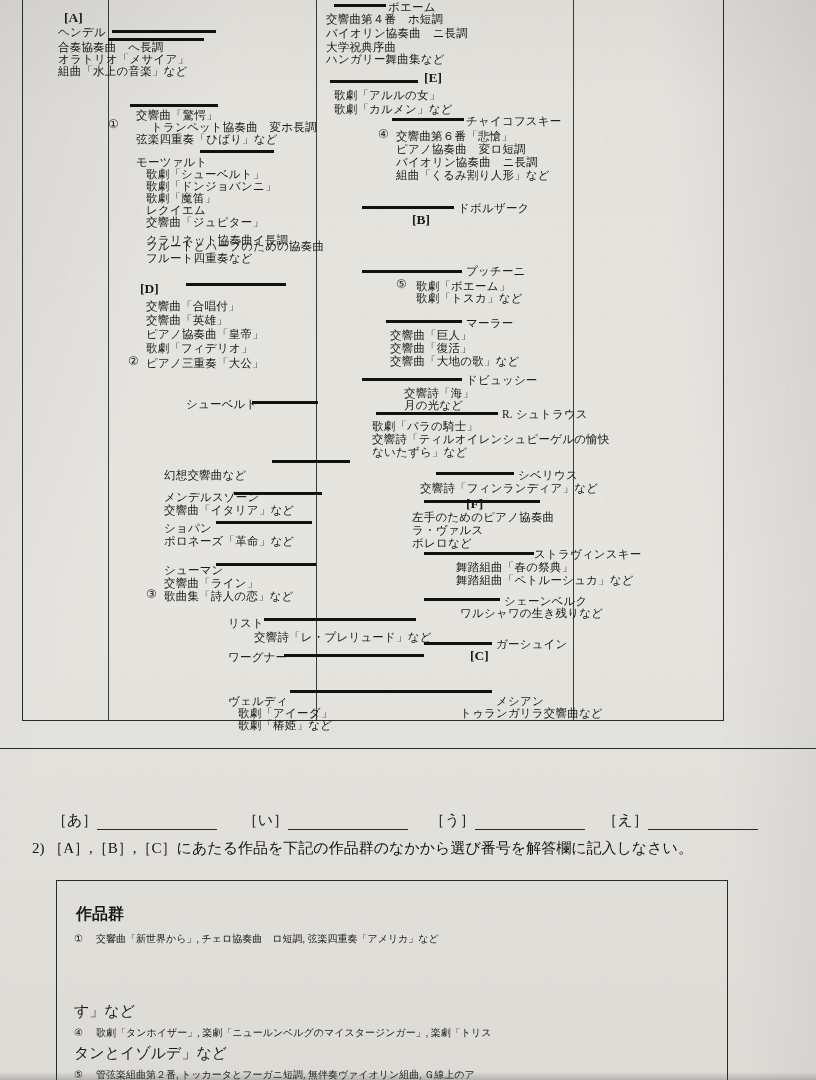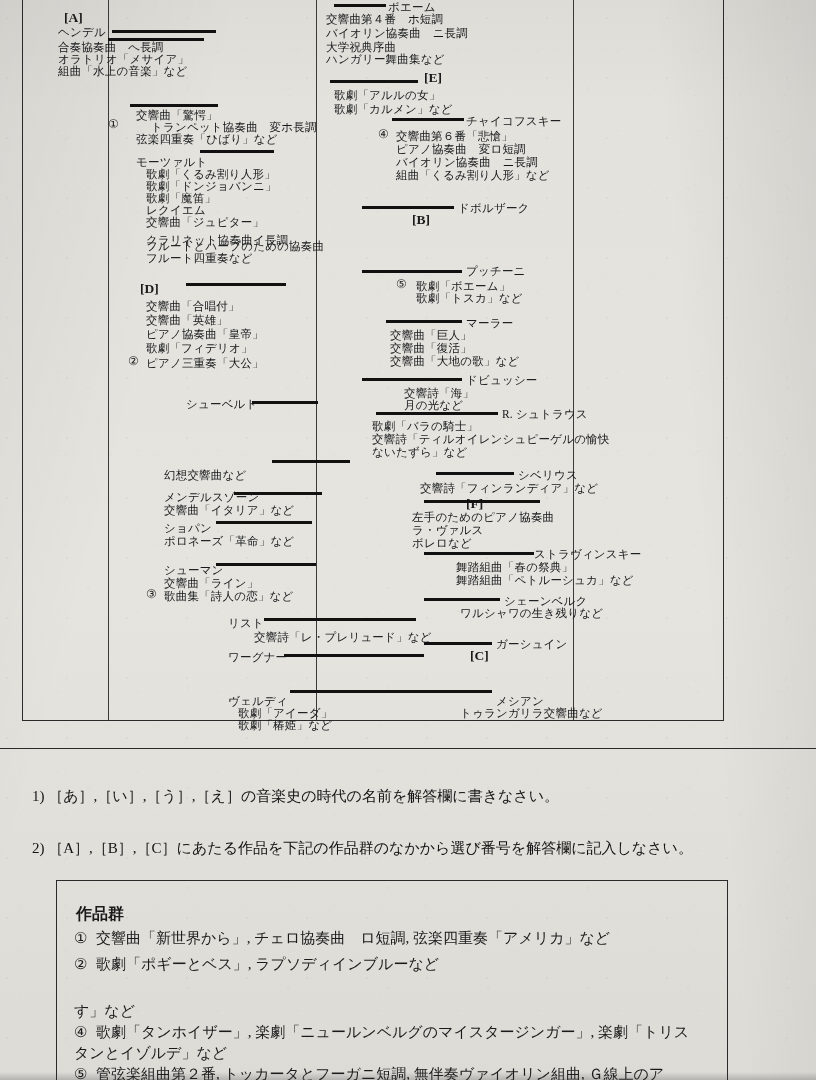--- a/index.html
+++ b/index.html
@@ -125,21 +125,21 @@
     position: absolute;
     left: 76px; top: 904px;
     font-family: "Liberation Serif", serif;
     font-size: 16px;
     font-weight: 700;
   }
   .work-item {
     position: absolute;
     left: 74px;
     font-family: "Liberation Serif", serif;
-    font-size: 15px;
+    font-size: 10px;
     line-height: 21px;
     white-space: nowrap;
   }
   .work-item .cnum {
     display: inline-block;
     width: 22px;
   }
   .work-cont {
     position: absolute;
     left: 74px;
@@ -177,21 +177,21 @@
     <div class="lbl" style="left:58px; top:64px;">組曲「水上の音楽」など</div>
 
     <div class="num" style="left:108px; top:117px;">①</div>
     <div class="bar" style="left:130px; top:104px; width:88px;"></div>
     <div class="lbl" style="left:136px; top:108px;">交響曲「驚愕」</div>
     <div class="lbl" style="left:151px; top:120px;">トランペット協奏曲　変ホ長調</div>
     <div class="lbl" style="left:136px; top:132px;">弦楽四重奏「ひばり」など</div>
 
     <div class="lbl" style="left:136px; top:155px;">モーツァルト</div>
     <div class="bar" style="left:200px; top:150px; width:74px;"></div>
-    <div class="lbl" style="left:146px; top:167px;">歌劇「くるみ割り人形」</div>
+    <div class="lbl" style="left:146px; top:167px;">歌劇「シューベルト」</div>
     <div class="lbl" style="left:146px; top:179px;">歌劇「ドンジョバンニ」</div>
     <div class="lbl" style="left:146px; top:191px;">歌劇「魔笛」</div>
     <div class="lbl" style="left:146px; top:203px;">レクイエム</div>
     <div class="lbl" style="left:146px; top:215px;">交響曲「ジュピター」</div>
     <div class="lbl" style="left:146px; top:233px;">クラリネット協奏曲イ長調</div>
     <div class="lbl" style="left:146px; top:239px;">フルートとハープのための協奏曲</div>
     <div class="lbl" style="left:146px; top:251px;">フルート四重奏など</div>
 
     <div class="era" style="left:140px; top:281px;">[D]</div>
     <div class="bar" style="left:186px; top:283px; width:100px;"></div>
@@ -304,42 +304,44 @@
     <div class="bar" style="left:424px; top:642px; width:68px;"></div>
     <div class="era" style="left:470px; top:648px;">[C]</div>
 
     <div class="lbl" style="left:496px; top:694px;">メシアン</div>
     <div class="bar" style="left:424px; top:690px; width:68px;"></div>
     <div class="lbl" style="left:460px; top:706px;">トゥランガリラ交響曲など</div>
   </div>
 
   <div class="hrule" style="top:748px;"></div>
 
-  <div class="q" style="left:32px; top:786px;">
-    <span>1)</span>
-    <span>［あ］,［い］,［う］,［え］の音楽史の時代の名前を解答欄に書きなさい。</span>
-  </div>
-
+
+  <div class="q" style="left:52px; top:810px;">
+    <span>［あ］</span><span class="blank" style="width:120px;"></span>
+    <span style="display:inline-block;width:18px"></span>
+    <span>［い］</span><span class="blank" style="width:120px;"></span>
+    <span style="display:inline-block;width:14px"></span>
+    <span>［う］</span><span class="blank" style="width:110px;"></span>
+    <span style="display:inline-block;width:10px"></span>
+    <span>［え］</span><span class="blank" style="width:110px;"></span>
+  </div>
 
   <div class="q" style="left:32px; top:838px;">
     <span>2)</span>
     <span>［A］,［B］,［C］にあたる作品を下記の作品群のなかから選び番号を解答欄に記入しなさい。</span>
   </div>
 
 
   <div class="works-box"></div>
   <div class="works-title">作品群</div>
 
   <div class="work-item" style="top:928px;">
     <span class="cnum">①</span><span>交響曲「新世界から」, チェロ協奏曲　ロ短調, 弦楽四重奏「アメリカ」など</span>
   </div>
 
-  <div class="work-item" style="top:954px;">
-    <span class="cnum">②</span><span>歌劇「ポギーとベス」, ラプソディインブルーなど</span>
-  </div>
 
   <div class="work-cont" style="top:1001px; left:74px;">す」など</div>
 
   <div class="work-item" style="top:1022px;">
     <span class="cnum">④</span><span>歌劇「タンホイザー」, 楽劇「ニュールンベルグのマイスタージンガー」, 楽劇「トリス</span>
   </div>
   <div class="work-cont" style="top:1043px; left:74px;">タンとイゾルデ」など</div>
 
   <div class="work-item" style="top:1064px;">
     <span class="cnum">⑤</span><span>管弦楽組曲第２番, トッカータとフーガニ短調, 無伴奏ヴァイオリン組曲, Ｇ線上のア</span>

